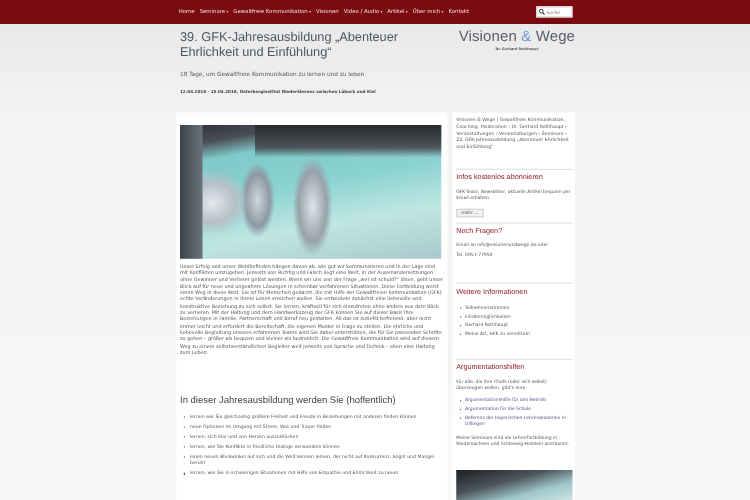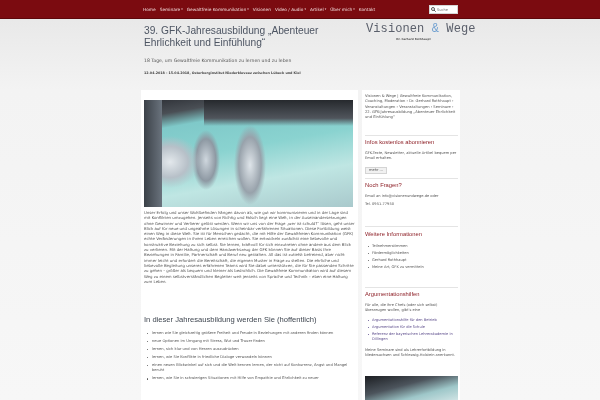--- a/index.html
+++ b/index.html
@@ -9,21 +9,21 @@
   .nav .item{font-size:4.3px;color:#f3dede;padding:0 4px 0 0;white-space:nowrap;display:flex;align-items:center;}
   .nav .item .caret{font-size:3px;margin-left:1px;color:#e8caca;}
   .search{position:absolute;left:429px;top:5px;width:29px;height:9px;background:#fff;border:1px solid #d6d6d6;display:flex;align-items:center;box-sizing:border-box;}
   .search .icon{width:7px;height:7px;display:flex;align-items:center;justify-content:center;}
   .search input{border:0;outline:0;font-size:3.6px;width:20px;padding:0;color:#999;background:transparent;font-family:"DejaVu Sans",sans-serif;}
   .header{position:absolute;left:141px;top:19px;width:320px;height:70px;}
   .title{position:absolute;left:3px;top:6px;width:215px;font-family:"Liberation Sans",sans-serif;font-size:10.2px;line-height:11.5px;color:#4d5563;font-weight:normal;}
   .subtitle{position:absolute;left:3px;top:39px;font-size:4.6px;color:#555;white-space:nowrap;}
   .dateline{position:absolute;left:3px;top:52px;font-size:3.3px;color:#444;font-weight:bold;white-space:nowrap;}
   .logo{position:absolute;left:225px;top:3px;width:95px;text-align:center;}
-  .logo .brand{font-family:Liberation Mono, monospace;font-size:12px;color:#5a5f6b;letter-spacing:0.1px;white-space:nowrap;}
+  .logo .brand{font-family:Liberation Sans, sans-serif;font-size:12px;color:#5a5f6b;letter-spacing:0.1px;white-space:nowrap;}
   .logo .brand .amp{color:#6e9fd0;}
   .logo .sub{font-size:2.7px;color:#555;margin-top:1px;font-weight:bold;}
   .main{position:absolute;left:141px;top:90px;width:217px;height:310px;background:#fff;}
   .hero{position:absolute;left:3px;top:10px;width:209px;height:107px;background:
       radial-gradient(ellipse 30px 26px at 26px 62px,#e3e8ec 0%,#b7c0c8 60%,rgba(0,0,0,0) 100%),
       radial-gradient(ellipse 14px 30px at 62px 60px,#cfd7de 0%,#8e99a3 70%,rgba(0,0,0,0) 100%),
       radial-gradient(ellipse 16px 40px at 106px 65px,#dfe5ea 0%,#98a2ab 70%,rgba(0,0,0,0) 100%),
       linear-gradient(170deg,#2d3036 0%,#4a4f55 12%,#7fc9c9 22%,#8ad3d0 45%,#bfe6e3 70%,#a9c9cc 100%);}
   .hero .rock-band{position:absolute;left:60px;top:0;width:149px;height:26px;background:linear-gradient(180deg,#26292d,#50555c 70%,rgba(80,85,92,0));}
   .hero .left-rock{position:absolute;left:0;top:0;width:18px;height:107px;background:linear-gradient(90deg,#3b4148,#6a737d);}

